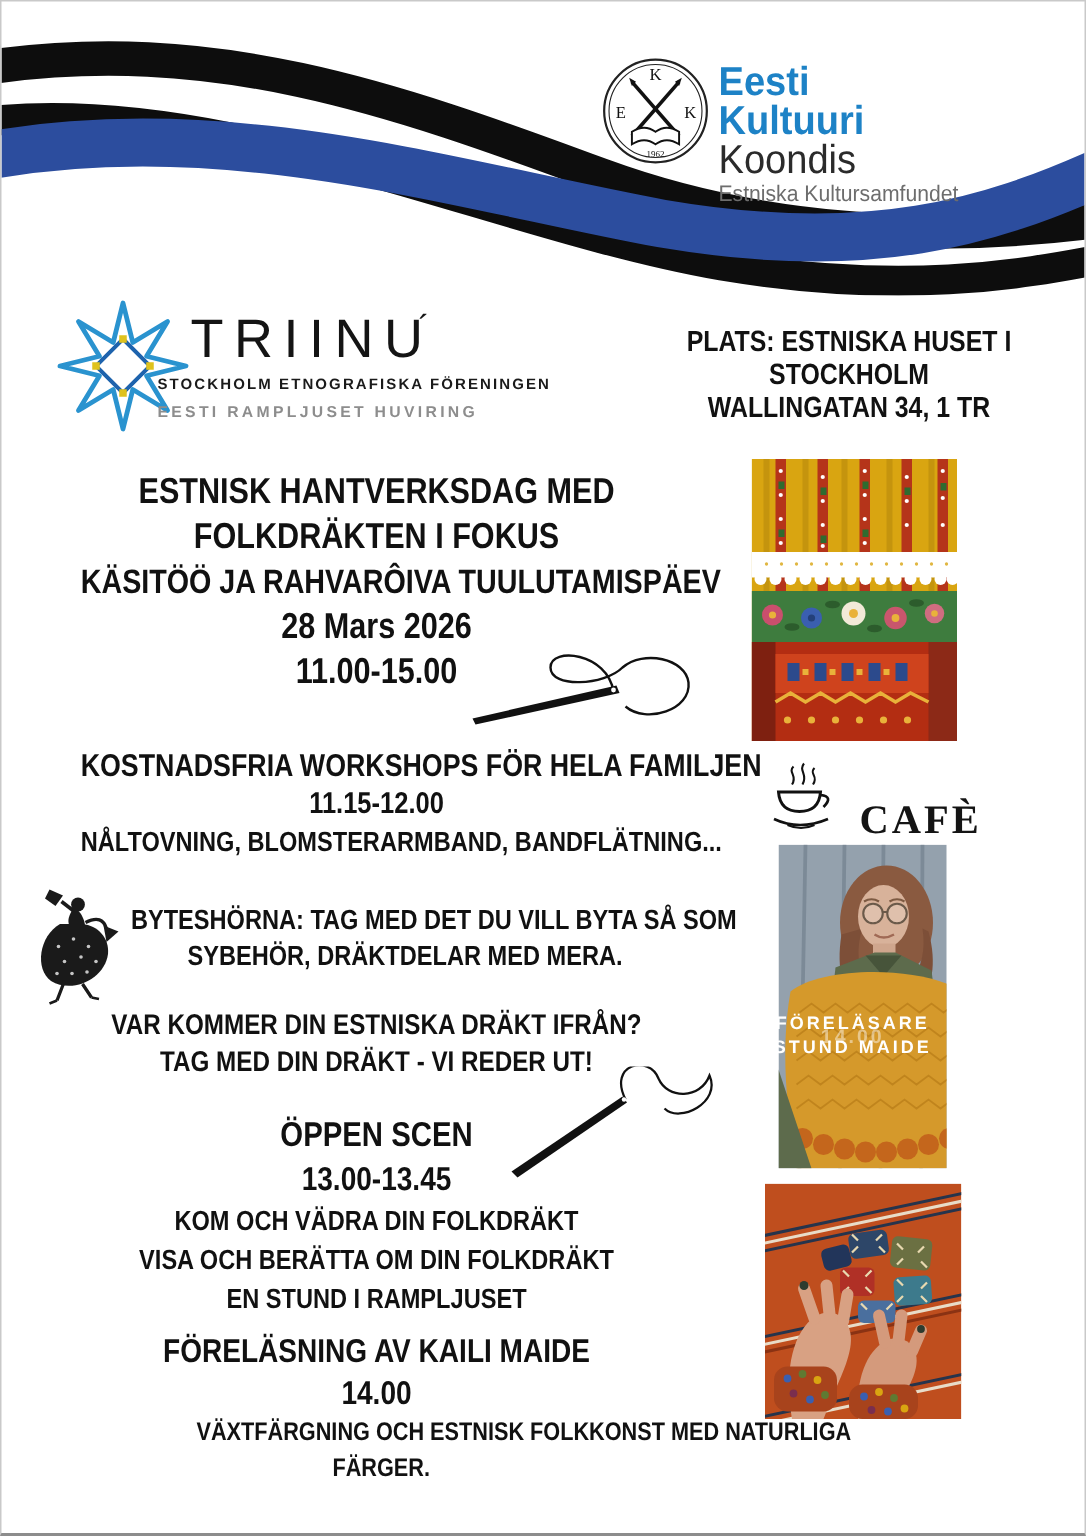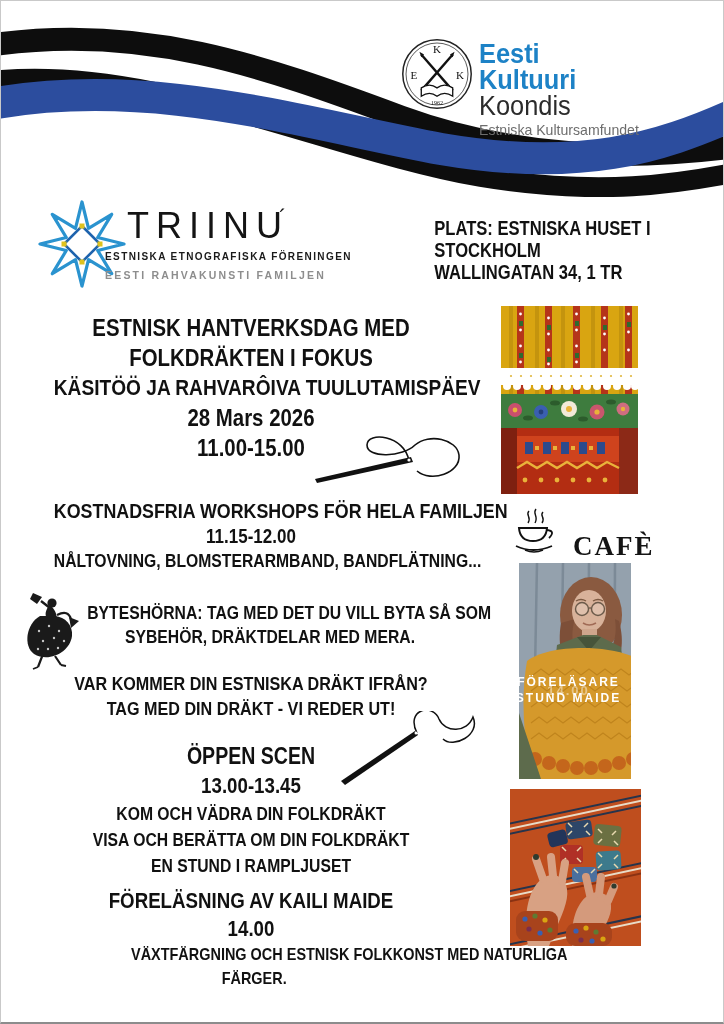--- a/index.html
+++ b/index.html
@@ -16,21 +16,21 @@
   .ekk-blue{color:#1d82c6;font-weight:bold;font-size:27px;}
   .ekk-dark{color:#2b2b2b;font-weight:normal;font-size:27px;}
   .ekk-sub{color:#6d6d6d;font-weight:normal;font-size:15px;line-height:22px;}
   
   .triinu-star{left:36px;top:198px;}
   .triinu-name{left:126px;top:204px;font-size:36px;font-weight:normal;letter-spacing:7px;color:#141414;}
   .triinu-accent{display:inline-block;position:relative;top:-13px;margin-left:-10px;font-size:22px;}
   .triinu-sub1{left:104px;top:250px;font-size:10px;font-weight:bold;letter-spacing:1.4px;color:#1a1a1a;}
   .triinu-sub2{left:104px;top:268px;font-size:10.5px;font-weight:bold;letter-spacing:2.2px;color:#8d8d8d;}
   
-  .venue{left:410px;top:216px;width:310px;text-align:left;}
+  .venue{left:410px;top:216px;width:310px;text-align:center;}
   .venue div{font-size:19.5px;line-height:22px;}
   
   .maincol{left:18px;top:0;width:464px;text-align:center;}
   .t24{font-size:24px;line-height:30px;}
   .t23{font-size:22.5px;line-height:30px;}
   .t21{font-size:21px;line-height:26px;}
   .t20{font-size:20px;line-height:25px;}
   .t19{font-size:19px;line-height:25px;}
   .t18{font-size:18.5px;line-height:24px;}
   .t17{font-size:17px;line-height:24px;}
@@ -77,22 +77,22 @@
     <polygon points="45,3 51.5,29.3 74.7,15.3 60.7,38.5 87,45 60.7,51.5 74.7,74.7 51.5,60.7 45,87 38.5,60.7 15.3,74.7 29.3,51.5 3,45 29.3,38.5 15.3,15.3 38.5,29.3" fill="#ffffff" stroke="#2a93cf" stroke-width="3.2" stroke-linejoin="round"></polygon>
     <polygon points="45,27 63,45 45,63 27,45" fill="none" stroke="#1e63ad" stroke-width="2.6"></polygon>
     <rect x="42.5" y="24.5" width="5" height="5" fill="#dfc21d"></rect>
     <rect x="60.5" y="42.5" width="5" height="5" fill="#dfc21d"></rect>
     <rect x="42.5" y="60.5" width="5" height="5" fill="#dfc21d"></rect>
     <rect x="24.5" y="42.5" width="5" height="5" fill="#dfc21d"></rect>
   </svg>
   <div class="abs triinu-name">
     <span>TRIINU</span><span class="triinu-accent">´</span>
   </div>
-  <div class="abs triinu-sub1">ESTNISKA ETNOGRAFISKA FÖRENINGEN</div>
-  <div class="abs triinu-sub2">EESTI RAHVAKUNSTI FAMILJEN</div>
+  <div class="abs triinu-sub1">STOCKHOLM ETNOGRAFISKA FÖRENINGEN</div>
+  <div class="abs triinu-sub2">EESTI RAMPLJUSET HUVIRING</div>
 
   <div class="abs venue">
     <div class="cond">PLATS: ESTNISKA HUSET I</div>
     <div class="cond">STOCKHOLM</div>
     <div class="cond">WALLINGATAN 34, 1 TR</div>
   </div>
 
   <div class="abs maincol">
 
     <div class="block" style="top:312px;">

